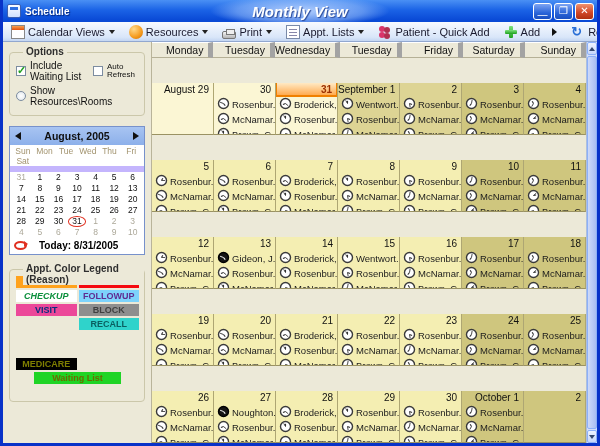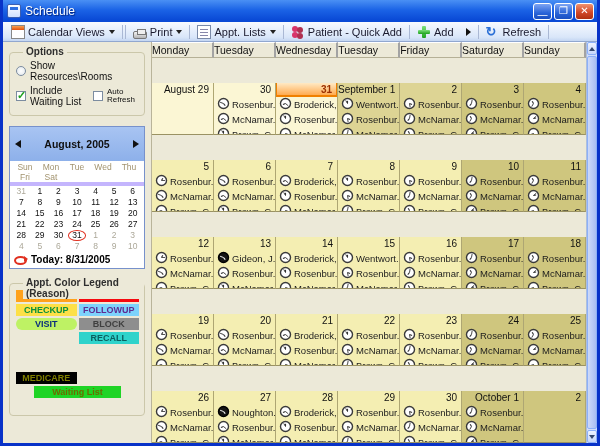--- a/index.html
+++ b/index.html
@@ -5,21 +5,21 @@
   * { margin:0; padding:0; box-sizing:border-box; }
   html,body { width:600px; height:446px; font-family:"Liberation Sans", sans-serif; }
   .window { width:600px; height:446px; border-left:3px solid #0832c8; border-right:3px solid #0832c8;
             border-bottom:3px solid #0832c8; background:#ece9d8; display:flex; flex-direction:column; overflow:hidden; }
   
   .titlebar { height:22px; flex:0 0 22px; background:linear-gradient(180deg,#4a90f4 0%,#1b63e6 45%,#0a4ad6 90%);
               display:flex; align-items:center; position:relative; padding:0 3px 0 4px; }
   .app-ico { width:14px; height:14px; background:linear-gradient(#fdfdff,#cfe0ff); border:1px solid #3c5eb0;
              border-radius:2px; position:relative; margin-right:4px; }
   .app-ico::after { content:""; position:absolute; left:2px; top:2px; right:2px; height:3px; background:#2f6fe0; }
-  .titlebar .ttl { color:#fff; font-weight:normal; font-size:12px; text-shadow:1px 1px 1px #00257e; }
+  .titlebar .ttl { color:#fff; font-weight:bold; font-size:10px; text-shadow:1px 1px 1px #00257e; }
   .view-pill { position:absolute; left:50%; top:0; transform:translateX(-50%); width:230px; height:22px;
                display:flex; align-items:center; justify-content:center;
                background:radial-gradient(ellipse 50% 90% at 50% 50%, rgba(190,215,255,.95) 0%, rgba(150,190,250,.55) 55%, rgba(150,190,250,0) 78%);
                color:#fff; font-size:15px; font-weight:bold; font-style:italic; text-shadow:1px 1px 1px #2a4a9a; }
   .winbtns { margin-left:auto; display:flex; gap:2px; }
   .wbtn { width:19px; height:17px; border:1px solid #fff; border-radius:3px; color:#fff; font-size:10px;
           display:flex; align-items:center; justify-content:center; line-height:1;
           background:linear-gradient(#7da4f3,#2a64d8 60%,#1a4fc0); }
   .wbtn.close { background:linear-gradient(#f0926f,#d2492a 55%,#b03010); }
   .wbtn.min span { margin-top:7px; }
@@ -50,42 +50,42 @@
   .group { border:1px solid #cbc7aa; border-radius:4px; padding:4px 5px 5px 6px; position:relative; margin-top:6px; }
   .group-title { position:absolute; top:-7px; left:13px; background:#ece9d8; padding:0 3px; font-size:10px; font-weight:bold; color:#2e2e2e; }
   .optrow { display:flex; align-items:center; gap:4px; font-size:10px; color:#111; margin:3px 0; }
   .radio { width:10px; height:10px; border-radius:50%; border:1px solid #7c8ca0; background:radial-gradient(#fff,#dfe5ea); position:relative; flex:0 0 10px; }
   .radio.sel::after { content:""; position:absolute; left:2px; top:2px; width:4px; height:4px; border-radius:50%; background:#2ca02c; }
   .chk { width:10px; height:10px; border:1px solid #7c8ca0; background:#fff; position:relative; flex:0 0 10px; }
   .chk.sel::after { content:"✓"; position:absolute; left:0px; top:-3px; color:#21a121; font-size:11px; font-weight:bold; }
   .auto-lbl { font-size:8px; line-height:1.05; width:32px; }
   
   .minical { margin-top:10px; border:1px solid #7791cb; background:#fff; }
-  .mc-head { height:34px; background:linear-gradient(#a8c4f2,#8db0ea); display:flex; align-items:center; font-size:10.5px; font-weight:bold; color:#101010; }
+  .mc-head { height:18px; background:linear-gradient(#a8c4f2,#8db0ea); display:flex; align-items:center; font-size:10.5px; font-weight:bold; color:#101010; }
   .mc-head .mc-title { flex:1; text-align:center; }
   .mc-arrow { width:16px; height:15px; display:flex; align-items:center; justify-content:center; }
   .tri-l { width:0; height:0; border-top:4px solid transparent; border-bottom:4px solid transparent; border-right:6px solid #111; }
   .tri-r { width:0; height:0; border-top:4px solid transparent; border-bottom:4px solid transparent; border-left:6px solid #111; }
-  .mc-days { display:grid; grid-template-columns:repeat(5,1fr); font-size:8.5px; color:#a2936e; border-bottom:4px solid #c4b5fd; padding:1px 2px 0 2px; }
+  .mc-days { display:grid; grid-template-columns:repeat(6,1fr); font-size:8.5px; color:#a2936e; border-bottom:6px solid #c4b5fd; padding:1px 2px 0 2px; }
   .mc-days span { text-align:center; }
   .mc-week { display:grid; grid-template-columns:repeat(7,1fr); font-size:8.5px; padding:0 2px; }
   .mc-d { text-align:center; height:11px; line-height:11px; color:#111; }
   .mc-d.muted { color:#aca899; }
   .mc-d.today { border:1px solid #e03020; border-radius:50%; line-height:9px; height:11px; color:#111; }
-  .mc-today-row { display:flex; align-items:flex-end; gap:4px; font-size:10px; font-weight:bold; padding:2px 3px 3px 4px; color:#000; }
+  .mc-today-row { display:flex; align-items:center; gap:12px; font-size:10px; font-weight:bold; padding:2px 3px 3px 4px; color:#000; }
   .today-ico { width:13px; height:9px; border:2px solid #e03020; border-radius:50%; position:relative; flex:0 0 13px; }
   .today-ico::after { content:""; position:absolute; right:-3px; top:-2px; width:0; height:0; border-top:3px solid transparent; border-bottom:3px solid transparent; border-left:4px solid #e03020; }
   
   .legend-grid { display:grid; grid-template-columns:1fr 1fr; gap:2px; margin-top:2px; }
   .leg-item { height:12px; font-size:9px; font-weight:bold; display:flex; align-items:center; justify-content:center; }
   .leg-wait { height:12px; font-size:9px; font-weight:bold; display:flex; align-items:center; justify-content:center; width:70%; margin:2px auto 12px auto; }
   
   .main { flex:1; display:flex; flex-direction:column; min-width:0; border-left:1px solid #b9b49a; }
   .cal-head { display:grid; grid-template-columns:repeat(7,1fr); height:16px; flex:0 0 16px; background:#ece9d8; }
-  .cal-head .hd { font-size:10.5px; color:#111; padding:1px 5px 0 0; border-right:2px solid #a3a3a3; border-bottom:1px solid #b5b096; border-top:1px solid #fff; }
+  .cal-head .hd { font-size:10.5px; color:#111; text-align:right; padding:1px 5px 0 0; border-right:5px solid #a3a3a3; border-bottom:1px solid #b5b096; border-top:1px solid #fff; }
   .cal-grid { flex:1; display:grid; grid-template-columns:repeat(7,1fr); grid-template-rows:repeat(5,1fr); min-height:0; }
   .cell { border-right:1px solid #aea673; border-bottom:1px solid #9a9263; overflow:hidden; display:flex; flex-direction:column;margin-top:25px; }
   .cell.cream { background:#fbf6d4; }
   .cell.day   { background:#f4eeb2; }
   .cell.mid   { background:#ddd494; }
   .cell.wkend { background:#cfc67e; }
   .cell .num { font-size:10px; color:#111; text-align:right; padding:1px 4px 0 0; height:14px; flex:0 0 14px; white-space:nowrap; overflow:hidden; }
   .cell.today .num { background:linear-gradient(#ffe9c4,#ffab51); border-bottom:2px solid #f08000; color:#9c3000; font-weight:bold;
                      border-left:1px solid #f08000; border-right:1px solid #f08000; }
   .appt { display:flex; align-items:center; gap:2px; height:15px; flex:0 0 15px; font-size:9.5px; color:#1c1c1c;
@@ -100,36 +100,42 @@
   .sthumb { flex:1; background:linear-gradient(90deg,#cdd9f8,#bccdf6 50%,#a9bef2); border:1px solid #8cb0f8; border-radius:2px; margin:1px 0; }
 </style>
 </head>
 <body>
 
 <div class="window">
 
   <div class="titlebar">
     <span class="app-ico"></span>
     <span class="ttl">Schedule</span>
+    <div class="view-pill">Monthly View</div>
     <div class="winbtns">
       <div class="wbtn min">
           <span>—</span>
         </div>
       <div class="wbtn">❐</div>
       <div class="wbtn close">✕</div>
     </div>
   </div>
 
   <div class="toolbar" id="toolbar">
       <div class="tbtn">
         <span class="ico ico-cal"></span>
         <span>Calendar Views</span>
         <span class="caret"></span>
       </div>
       <span class="tsep"></span>
+      <div class="tbtn">
+        <span class="ico ico-res"></span>
+        <span>Resources</span>
+        <span class="caret"></span>
+      </div>
       <span class="tsep"></span>
       <div class="tbtn">
         <span class="ico ico-prn"></span>
         <span>Print</span>
         <span class="caret"></span>
       </div>
       <span class="tsep"></span>
       <div class="tbtn">
         <span class="ico ico-doc"></span>
         <span>Appt. Lists</span>
@@ -155,28 +161,28 @@
       </div>
       <span class="tsep"></span>
     </div>
 
   <div class="body">
     <div class="sidebar">
 
       <div class="group">
         <div class="group-title">Options</div>
         <div class="optrow">
-          <span class="radio"></span>
-          <span>Show Resources\Rooms</span>
-        </div>
-        <div class="optrow">
           <span class="chk sel"></span>
           <span style="flex:1">Include Waiting List</span>
           <span class="chk"></span>
           <span class="auto-lbl">Auto Refresh</span>
+        </div>
+        <div class="optrow">
+          <span class="radio"></span>
+          <span>Show Resources\Rooms</span>
         </div>
       </div>
 
       <div class="minical">
         <div class="mc-head">
           <span class="mc-arrow">
               <span class="tri-l"></span>
             </span>
           <span class="mc-title">August, 2005</span>
           <span class="mc-arrow">
@@ -252,23 +258,23 @@
           <span class="today-ico"></span>
           <span>Today: 8/31/2005</span>
         </div>
       </div>
 
       <div class="group" style="margin-top:14px">
         <div class="group-title">Appt. Color Legend (Reason)</div>
         <div class="legend-grid" id="legendGrid">
             <div class="leg-item" style="background: rgb(255, 162, 28); color: rgb(227, 0, 15);">NEW</div>
             <div class="leg-item" style="background: rgb(245, 9, 15); color: rgb(126, 0, 4);">EMERGENCY</div>
-            <div class="leg-item" style="background: #fde047; color: rgb(11, 143, 60);">CHECKUP</div>
+            <div class="leg-item" style="background: #ffffff; color: rgb(11, 143, 60); font-style: italic;">CHECKUP</div>
             <div class="leg-item" style="background: #7dd3fc; color: rgb(95, 43, 145);">FOLLOWUP</div>
-            <div class="leg-item" style="background: #bef264; color: rgb(10, 47, 125); border-radius: 6px;">VISIT</div>
+            <div class="leg-item" style="background: #ec4899; color: rgb(10, 47, 125);">VISIT</div>
             <div class="leg-item" style="background: rgb(142, 142, 142); color: rgb(63, 63, 63);">BLOCK</div>
             <div class="leg-item" style="background: #000000; color: rgb(127, 127, 0); margin-top: 40px;">MEDICARE</div>
             <div class="leg-item" style="background: rgb(47, 211, 203); color: rgb(10, 95, 96);">RECALL</div>
           </div>
         <div class="leg-wait" id="legendWait" style="background: rgb(31, 212, 37); color: rgb(107, 107, 0);">Waiting List</div>
       </div>
 
     </div>
 
     <div class="main">

